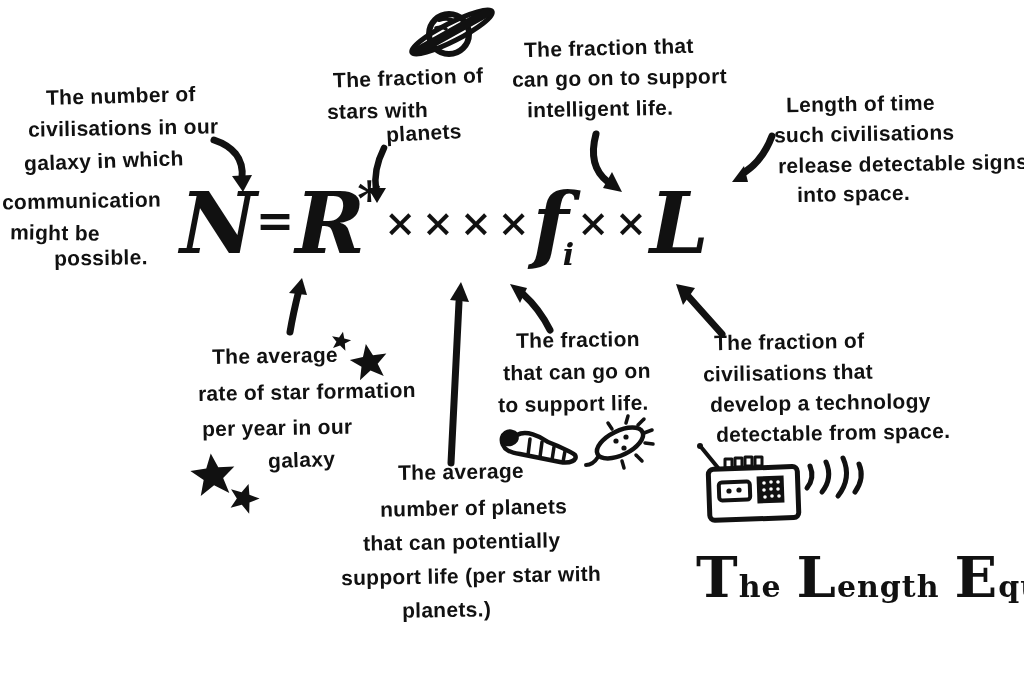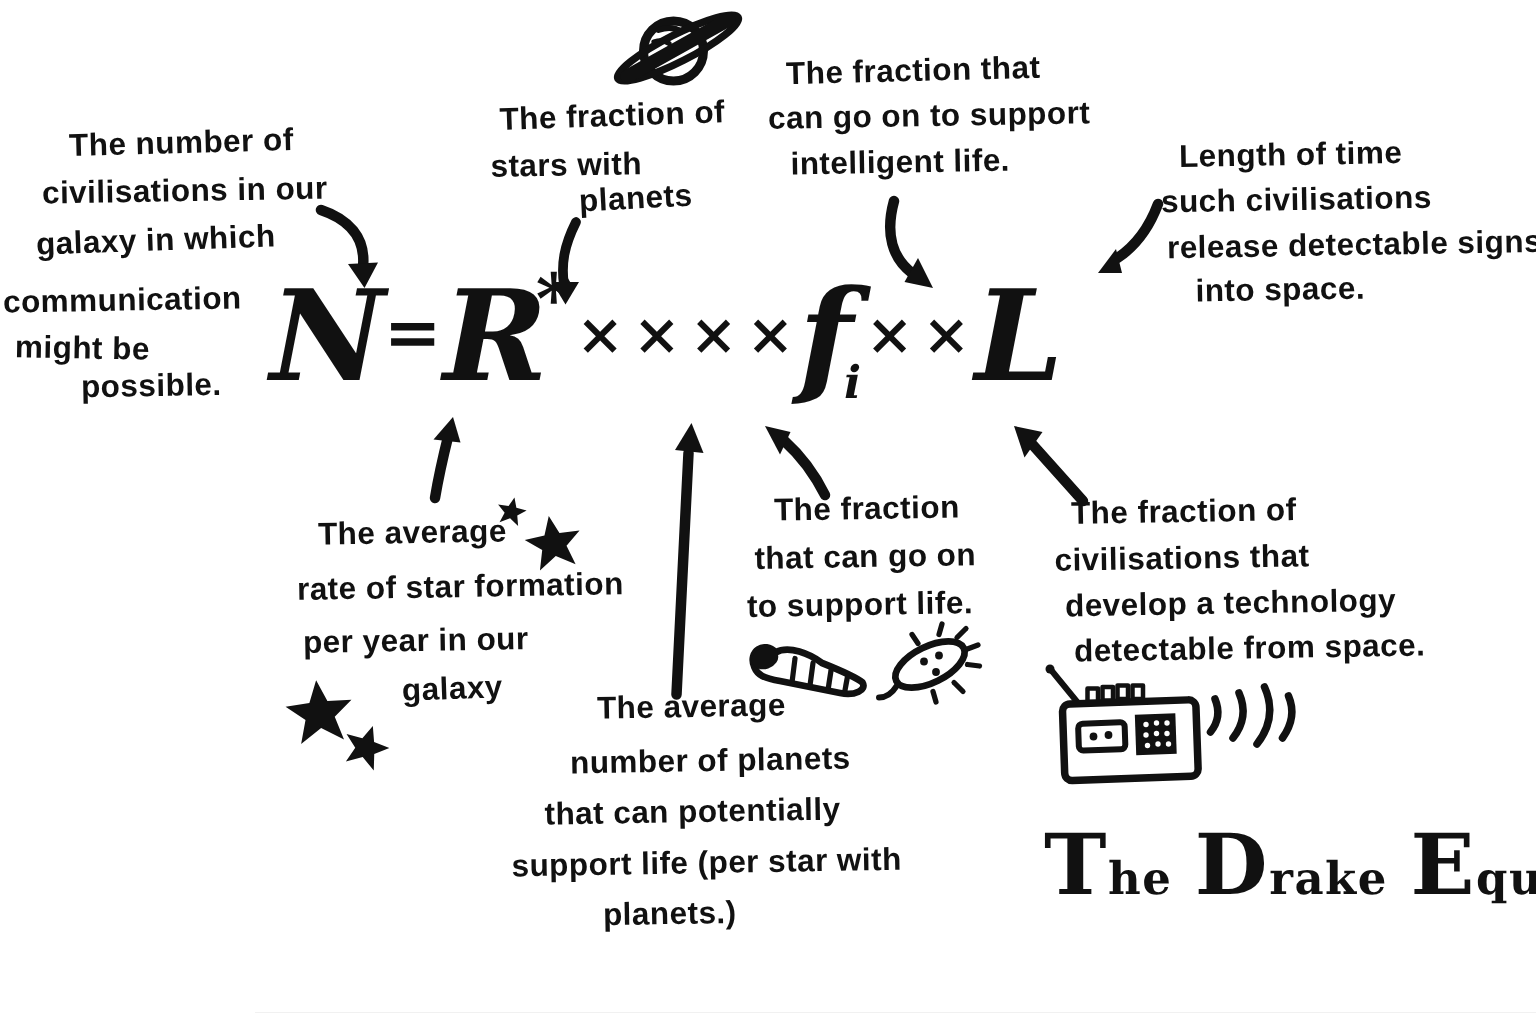--- a/index.html
+++ b/index.html
@@ -211,17 +211,17 @@
     <path class="stroke" d="M44,54 C36,38 27,27 17,18" stroke-width="7"></path>
     <polygon points="4,8 21,12 14,27" fill="#111"></polygon>
   </svg>
   <svg style="left:670px;top:276px" width="58" height="62" viewBox="0 0 58 62">
     <path class="stroke" d="M52,58 L18,20" stroke-width="7"></path>
     <polygon points="6,8 25,12 13,29" fill="#111"></polygon>
   </svg>
 
   <div id="title">
     <span class="title-word">The</span>
-    <span class="title-word">Drake</span>
+    <span class="title-word">Length</span>
     <span class="title-word">Equation.</span>
   </div>
 
 </div>
 
 </body></html>

